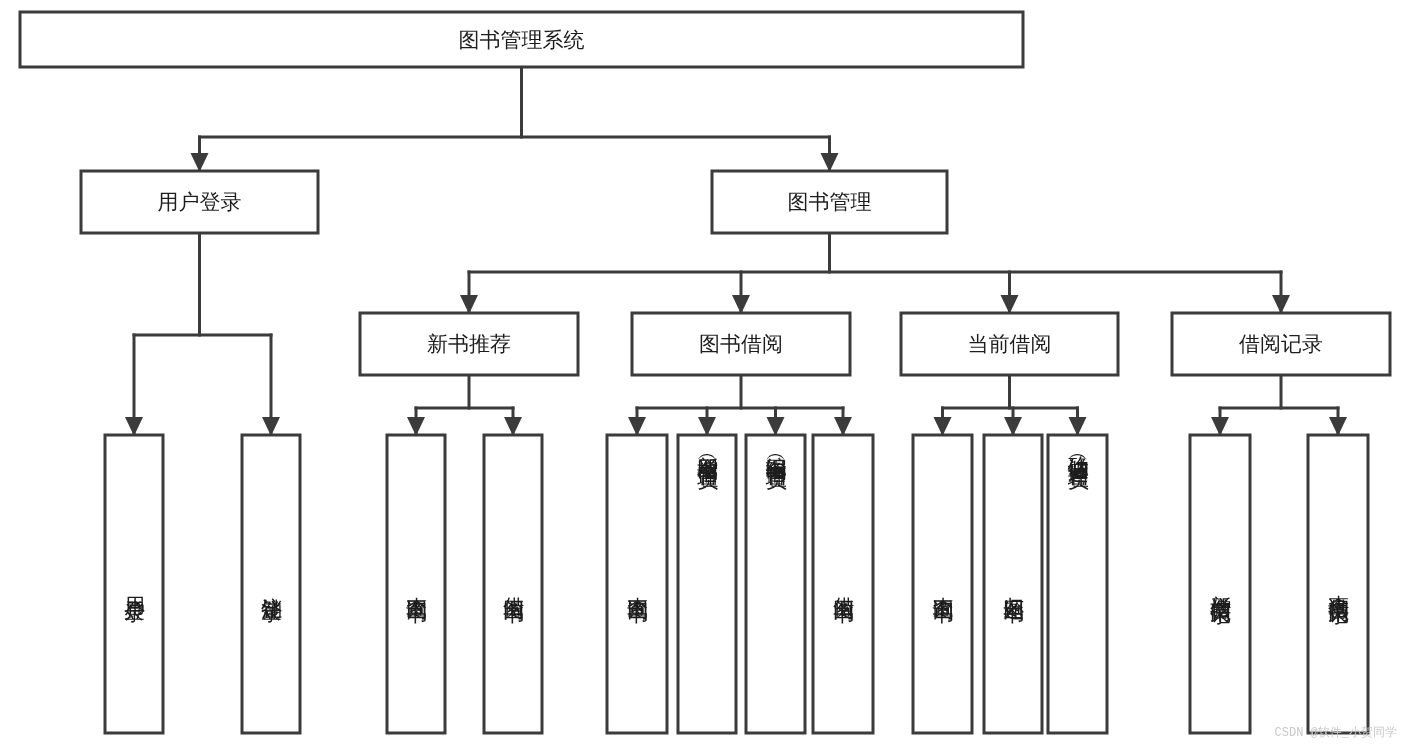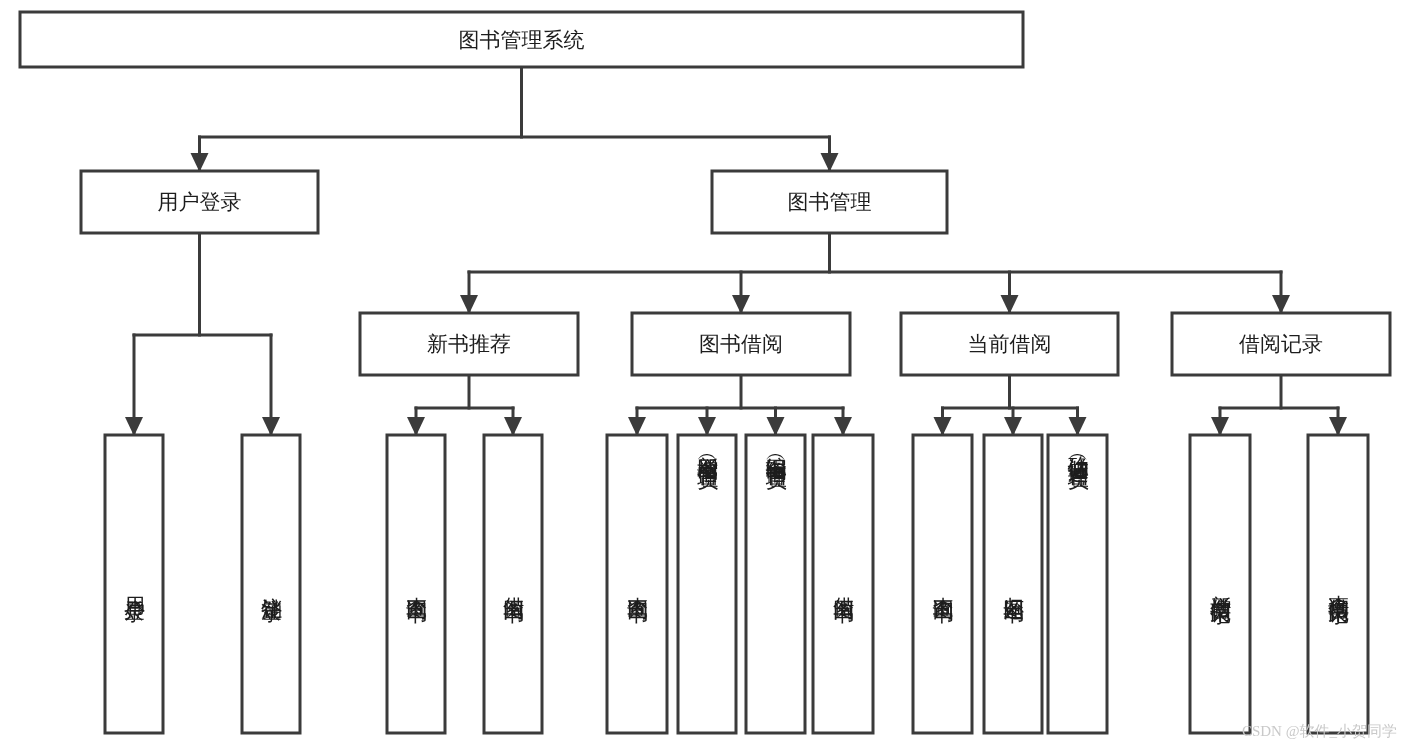--- a/index.html
+++ b/index.html
@@ -13,21 +13,21 @@
   .node-label{fill:#1d1d1d;font-family:"DejaVu Sans","Liberation Sans",sans-serif;
               font-size:21px;text-anchor:middle;dominant-baseline:middle;}
   .leaf-label-wrap{position:absolute;display:flex;justify-content:center;
               align-items:center;pointer-events:none;}
   .leaf-label{writing-mode:vertical-rl;text-orientation:upright;
               font-family:"DejaVu Sans","Liberation Sans",sans-serif;
               font-size:21px;color:#1d1d1d;line-height:1.12;letter-spacing:2px;
               white-space:nowrap;}
   .leaf-label.top{align-self:flex-start;}
   .watermark{position:absolute;right:8px;bottom:6px;color:#c9c9c9;
-             font-size:15px;font-family:Liberation Serif, serif;
+             font-size:12px;font-family:Liberation Mono, monospace;
              white-space:nowrap;}
 </style>
 </head>
 <body>
 
 <div id="diagram-root">
 
   <svg class="canvas" viewBox="0 0 1405 747">
     <defs></defs>
     <g id="links-layer">

